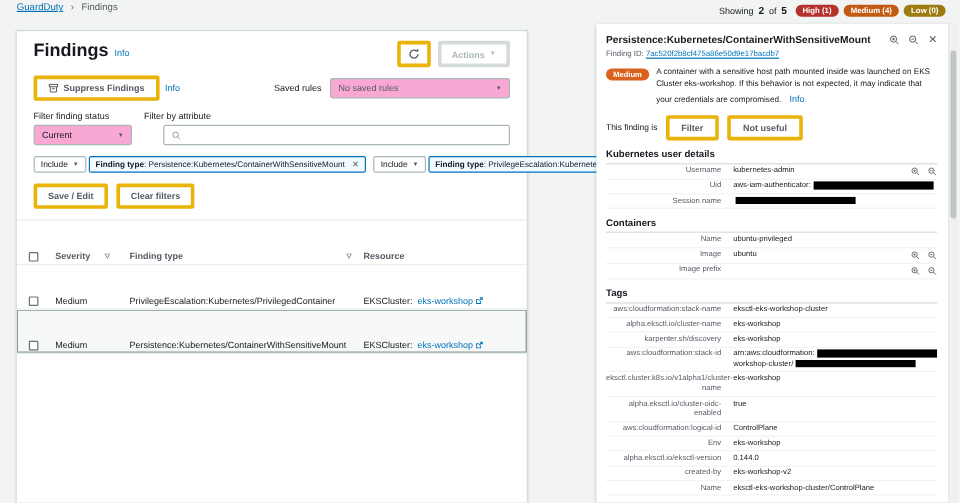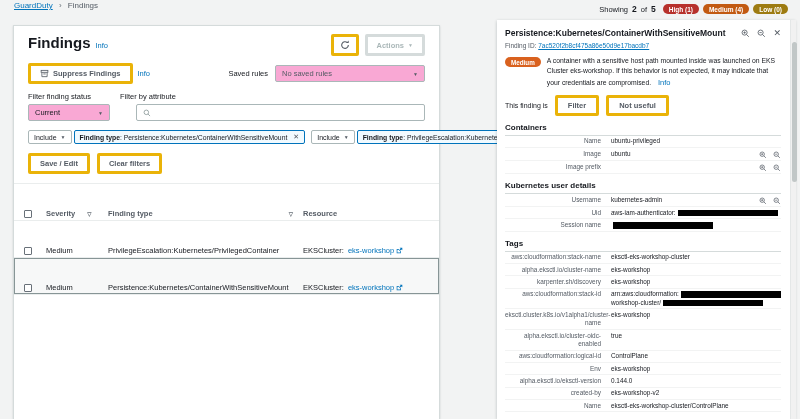--- a/index.html
+++ b/index.html
@@ -322,34 +322,26 @@
 
 
   <div class="feedback">
     <span>This finding is</span>
     <span class="btn fb-btn">Filter</span>
     <span class="btn fb-btn">Not useful</span>
   </div>
 
   <div id="detail-sections">
       <div class="section">
-                    <div class="sec-head">Containers</div>
+                    <div class="sec-head">Kubernetes user details</div>
                     <div class="sec-rows">
           <div class="drow">
-         <div class="dlabel">Name</div>
-         <div class="dvalue">
-           <div class="vline"><span>ubuntu-privileged</span></div>
-
-         </div>
-
-       </div>
-          <div class="drow">
-         <div class="dlabel">Image</div>
-         <div class="dvalue">
-           <div class="vline"><span>ubuntu</span></div>
+         <div class="dlabel">Username</div>
+         <div class="dvalue">
+           <div class="vline"><span>kubernetes-admin</span></div>
 
          </div>
          <span class="zicons">
               <span class="ic">
                 <svg width="8" height="8" viewBox="0 0 12 12">
                   <circle cx="4.8" cy="4.8" r="3.3" fill="none" stroke="#545b64" stroke-width="1.1"></circle>
                   <line x1="7.3" y1="7.3" x2="10.3" y2="10.3" stroke="#545b64" stroke-width="1.1"></line>
                   <line x1="4.8" y1="3.3" x2="4.8" y2="6.3" stroke="#545b64" stroke-width="1"></line>
                   <line x1="3.3" y1="4.8" x2="6.3" y2="4.8" stroke="#545b64" stroke-width="1"></line>
                 </svg>
@@ -357,88 +349,96 @@
               <span class="ic">
                 <svg width="8" height="8" viewBox="0 0 12 12">
                   <circle cx="4.8" cy="4.8" r="3.3" fill="none" stroke="#545b64" stroke-width="1.1"></circle>
                   <line x1="7.3" y1="7.3" x2="10.3" y2="10.3" stroke="#545b64" stroke-width="1.1"></line>
                   <line x1="3.3" y1="4.8" x2="6.3" y2="4.8" stroke="#545b64" stroke-width="1"></line>
                 </svg>
               </span>
             </span>
        </div>
           <div class="drow">
-         <div class="dlabel">Image prefix</div>
-         <div class="dvalue">
-           <div class="vline"><span></span></div>
+         <div class="dlabel">Uid</div>
+         <div class="dvalue">
+           <div class="vline"><span>aws-iam-authenticator:</span><span class="redact"></span></div>
+
+         </div>
+
+       </div>
+          <div class="drow">
+         <div class="dlabel">Session name</div>
+         <div class="dvalue">
+           <div class="vline"><span></span><span class="redact"></span></div>
+
+         </div>
+
+       </div>
+        </div>
+                  </div>
+      <div class="section">
+                    <div class="sec-head">Containers</div>
+                    <div class="sec-rows">
+          <div class="drow">
+         <div class="dlabel">Name</div>
+         <div class="dvalue">
+           <div class="vline"><span>ubuntu-privileged</span></div>
+
+         </div>
+
+       </div>
+          <div class="drow">
+         <div class="dlabel">Image</div>
+         <div class="dvalue">
+           <div class="vline"><span>ubuntu</span></div>
 
          </div>
          <span class="zicons">
               <span class="ic">
                 <svg width="8" height="8" viewBox="0 0 12 12">
                   <circle cx="4.8" cy="4.8" r="3.3" fill="none" stroke="#545b64" stroke-width="1.1"></circle>
                   <line x1="7.3" y1="7.3" x2="10.3" y2="10.3" stroke="#545b64" stroke-width="1.1"></line>
                   <line x1="4.8" y1="3.3" x2="4.8" y2="6.3" stroke="#545b64" stroke-width="1"></line>
                   <line x1="3.3" y1="4.8" x2="6.3" y2="4.8" stroke="#545b64" stroke-width="1"></line>
                 </svg>
               </span>
               <span class="ic">
                 <svg width="8" height="8" viewBox="0 0 12 12">
                   <circle cx="4.8" cy="4.8" r="3.3" fill="none" stroke="#545b64" stroke-width="1.1"></circle>
                   <line x1="7.3" y1="7.3" x2="10.3" y2="10.3" stroke="#545b64" stroke-width="1.1"></line>
                   <line x1="3.3" y1="4.8" x2="6.3" y2="4.8" stroke="#545b64" stroke-width="1"></line>
                 </svg>
               </span>
             </span>
        </div>
-        </div>
-                  </div>
-      <div class="section">
-                    <div class="sec-head">Kubernetes user details</div>
-                    <div class="sec-rows">
-          <div class="drow">
-         <div class="dlabel">Username</div>
-         <div class="dvalue">
-           <div class="vline"><span>kubernetes-admin</span></div>
+          <div class="drow">
+         <div class="dlabel">Image prefix</div>
+         <div class="dvalue">
+           <div class="vline"><span></span></div>
 
          </div>
          <span class="zicons">
               <span class="ic">
                 <svg width="8" height="8" viewBox="0 0 12 12">
                   <circle cx="4.8" cy="4.8" r="3.3" fill="none" stroke="#545b64" stroke-width="1.1"></circle>
                   <line x1="7.3" y1="7.3" x2="10.3" y2="10.3" stroke="#545b64" stroke-width="1.1"></line>
                   <line x1="4.8" y1="3.3" x2="4.8" y2="6.3" stroke="#545b64" stroke-width="1"></line>
                   <line x1="3.3" y1="4.8" x2="6.3" y2="4.8" stroke="#545b64" stroke-width="1"></line>
                 </svg>
               </span>
               <span class="ic">
                 <svg width="8" height="8" viewBox="0 0 12 12">
                   <circle cx="4.8" cy="4.8" r="3.3" fill="none" stroke="#545b64" stroke-width="1.1"></circle>
                   <line x1="7.3" y1="7.3" x2="10.3" y2="10.3" stroke="#545b64" stroke-width="1.1"></line>
                   <line x1="3.3" y1="4.8" x2="6.3" y2="4.8" stroke="#545b64" stroke-width="1"></line>
                 </svg>
               </span>
             </span>
        </div>
-          <div class="drow">
-         <div class="dlabel">Uid</div>
-         <div class="dvalue">
-           <div class="vline"><span>aws-iam-authenticator:</span><span class="redact"></span></div>
-
-         </div>
-
-       </div>
-          <div class="drow">
-         <div class="dlabel">Session name</div>
-         <div class="dvalue">
-           <div class="vline"><span></span><span class="redact"></span></div>
-
-         </div>
-
-       </div>
         </div>
                   </div>
       <div class="section">
                     <div class="sec-head">Tags</div>
                     <div class="sec-rows">
           <div class="drow">
          <div class="dlabel">aws:cloudformation:stack-name</div>
          <div class="dvalue">
            <div class="vline"><span>eksctl-eks-workshop-cluster</span></div>
 

